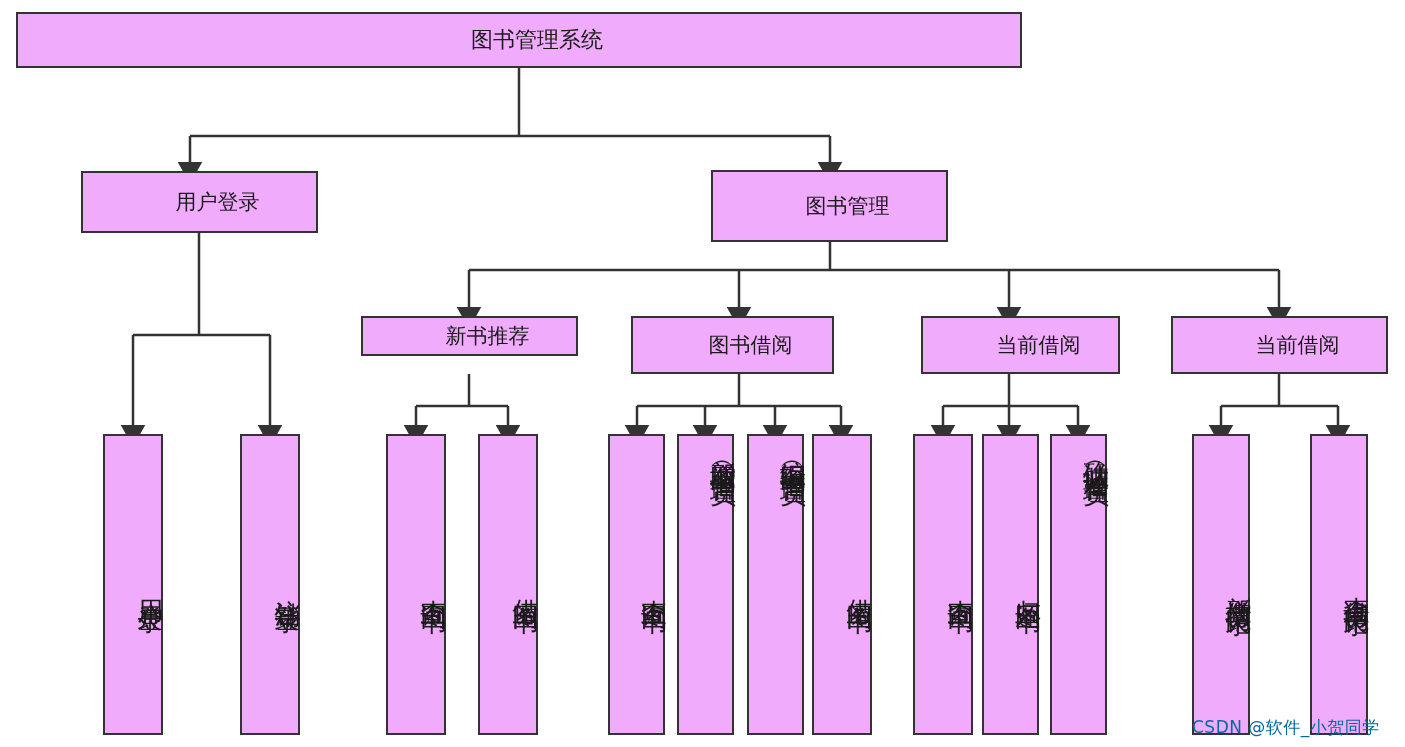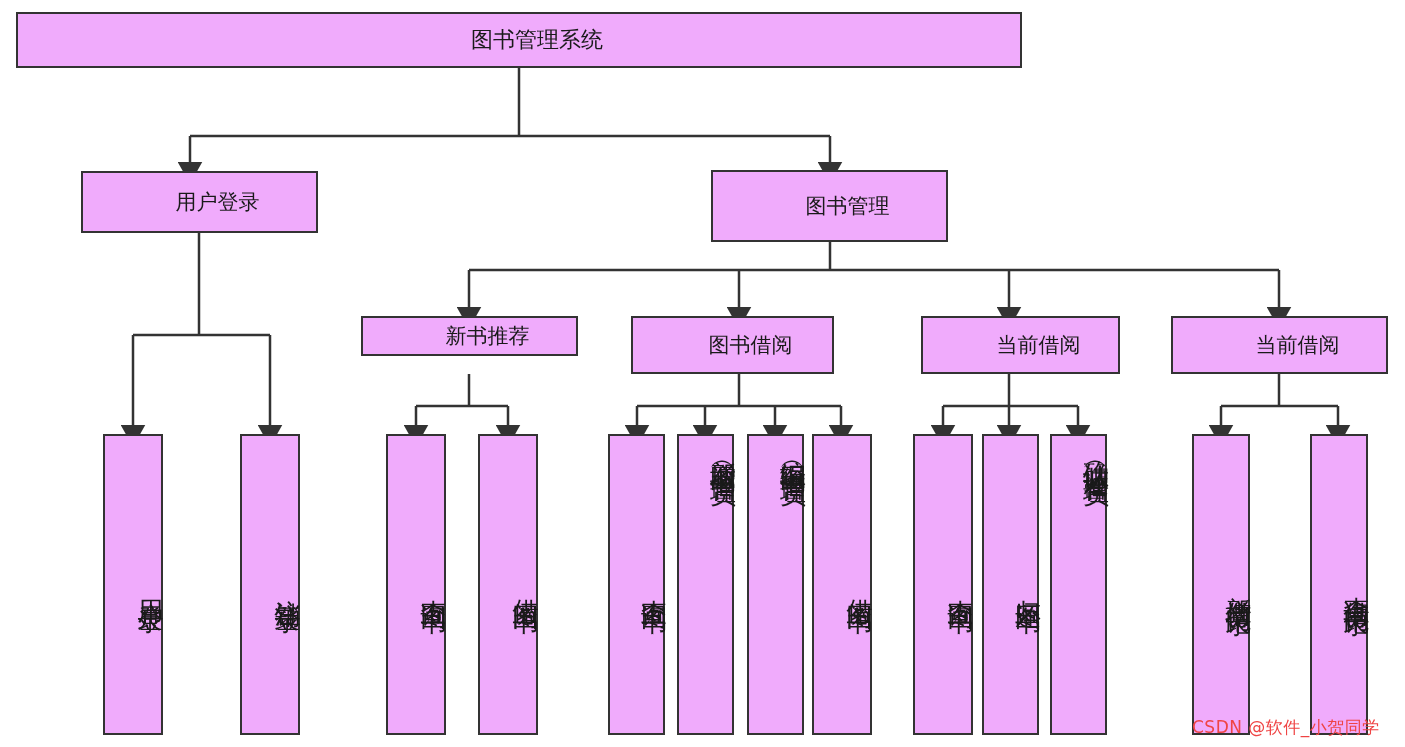--- a/index.html
+++ b/index.html
@@ -60,21 +60,21 @@
     font-size: 26px;
     letter-spacing: 3px;
     line-height: 1;
     padding: 4px 0;
   }
   .node.vertical.center-v {
     align-items: center;
   }
   .watermark {
     position: absolute;
-    color: #ef4444;
+    color: #0369a1;
     font-size: 17px;
     letter-spacing: 0.5px;
     white-space: nowrap;
     z-index: 5;
   }
 </style>
 </head>
 <body>
 
 <div id="diagram-root">

